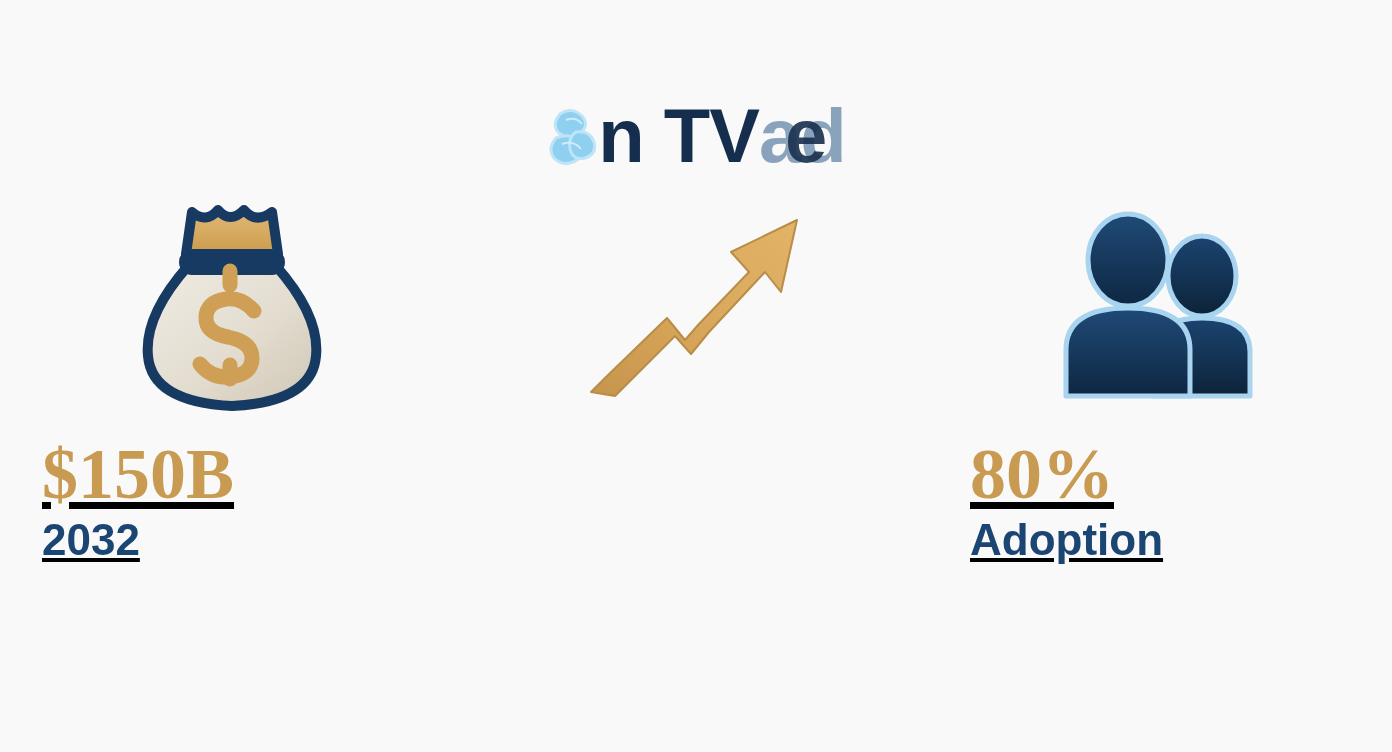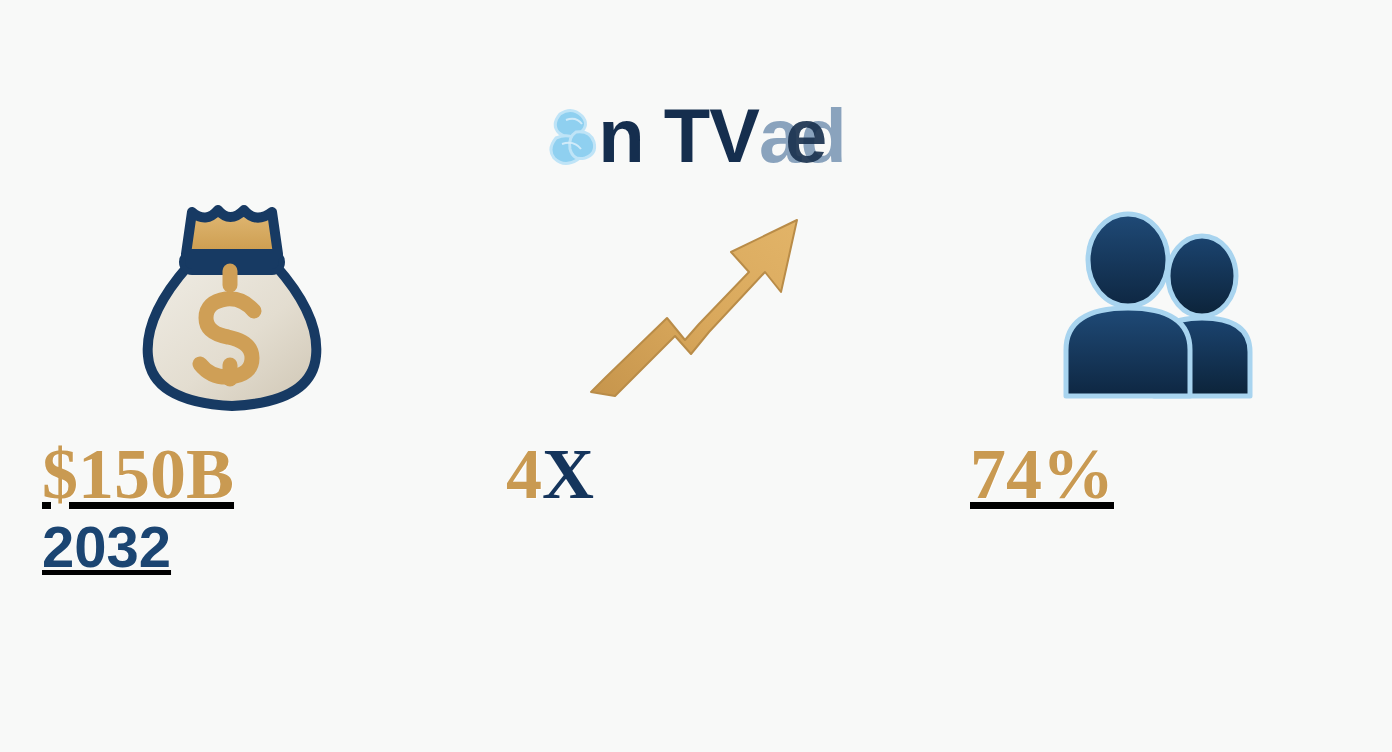--- a/index.html
+++ b/index.html
@@ -96,21 +96,21 @@
     line-height: 1.02;
     margin-top: 22px;
     white-space: pre;
     text-shadow: 1px 1px 0 rgba(255,255,255,0.65);
   }
   .v-gold { color: #c99a52; }
   .v-navy { color: #15355c; }
   .stat-label {
     font-family: "Liberation Sans", sans-serif;
     font-weight: bold;
-    font-size: 58px;
+    font-size: 44px;
     color: #1b4572;
     line-height: 1.05;
     margin-top: 6px;
     white-space: pre;
   }
   .value-line { display: inline-block; }
 </style>
 </head>
 <body>
 
@@ -174,21 +174,20 @@
               <linearGradient id="arrGold" x1="0" y1="1" x2="1" y2="0">
                 <stop offset="0%" stop-color="#c6954c"></stop>
                 <stop offset="50%" stop-color="#d9a85c"></stop>
                 <stop offset="100%" stop-color="#e2b468"></stop>
               </linearGradient>
             </defs>
             <path d="M10 186 L24 172 L86 112 L104 134 L118 118 L168 66 L150 46 L216 14 L200 86 L184 66 L128 126 L110 148 L94 130 L34 190 Z" fill="url(#arrGold)" stroke="#b98c48" stroke-width="2" stroke-linejoin="round"></path>
           </svg>
         </span>
       </div>
-      <div class="stat-value"><span class="value-line v-gold">4</span><span class="value-line v-navy">X</span></div>
     </div>
 
     <div class="stat-col">
       <div class="icon-box">
         <span>
           <svg width="232" height="196" viewBox="0 0 232 196">
             <defs>
               <linearGradient id="navyG" x1="0" y1="0" x2="0" y2="1">
                 <stop offset="0%" stop-color="#1f4a77"></stop>
                 <stop offset="100%" stop-color="#0e2742"></stop>
@@ -200,17 +199,18 @@
             </defs>
 
             <ellipse cx="158" cy="70" rx="34" ry="40" fill="url(#navyG2)" stroke="#a8d4ef" stroke-width="5"></ellipse>
             <path d="M110 190 L110 146 Q110 112 158 112 Q206 112 206 146 L206 190 Z" fill="url(#navyG2)" stroke="#a8d4ef" stroke-width="5" stroke-linejoin="round"></path>
 
             <ellipse cx="84" cy="54" rx="40" ry="46" fill="url(#navyG)" stroke="#a8d4ef" stroke-width="5"></ellipse>
             <path d="M22 190 L22 144 Q22 102 84 102 Q146 102 146 144 L146 190 Z" fill="url(#navyG)" stroke="#a8d4ef" stroke-width="5" stroke-linejoin="round"></path>
           </svg>
         </span>
       </div>
-      <div class="stat-value v-gold">74%</div>
+      <div class="stat-value v-gold">80%</div>
+      <div class="stat-label">Adoption</div>
     </div>
 
   </div>
 </div>
 
 </body></html>

